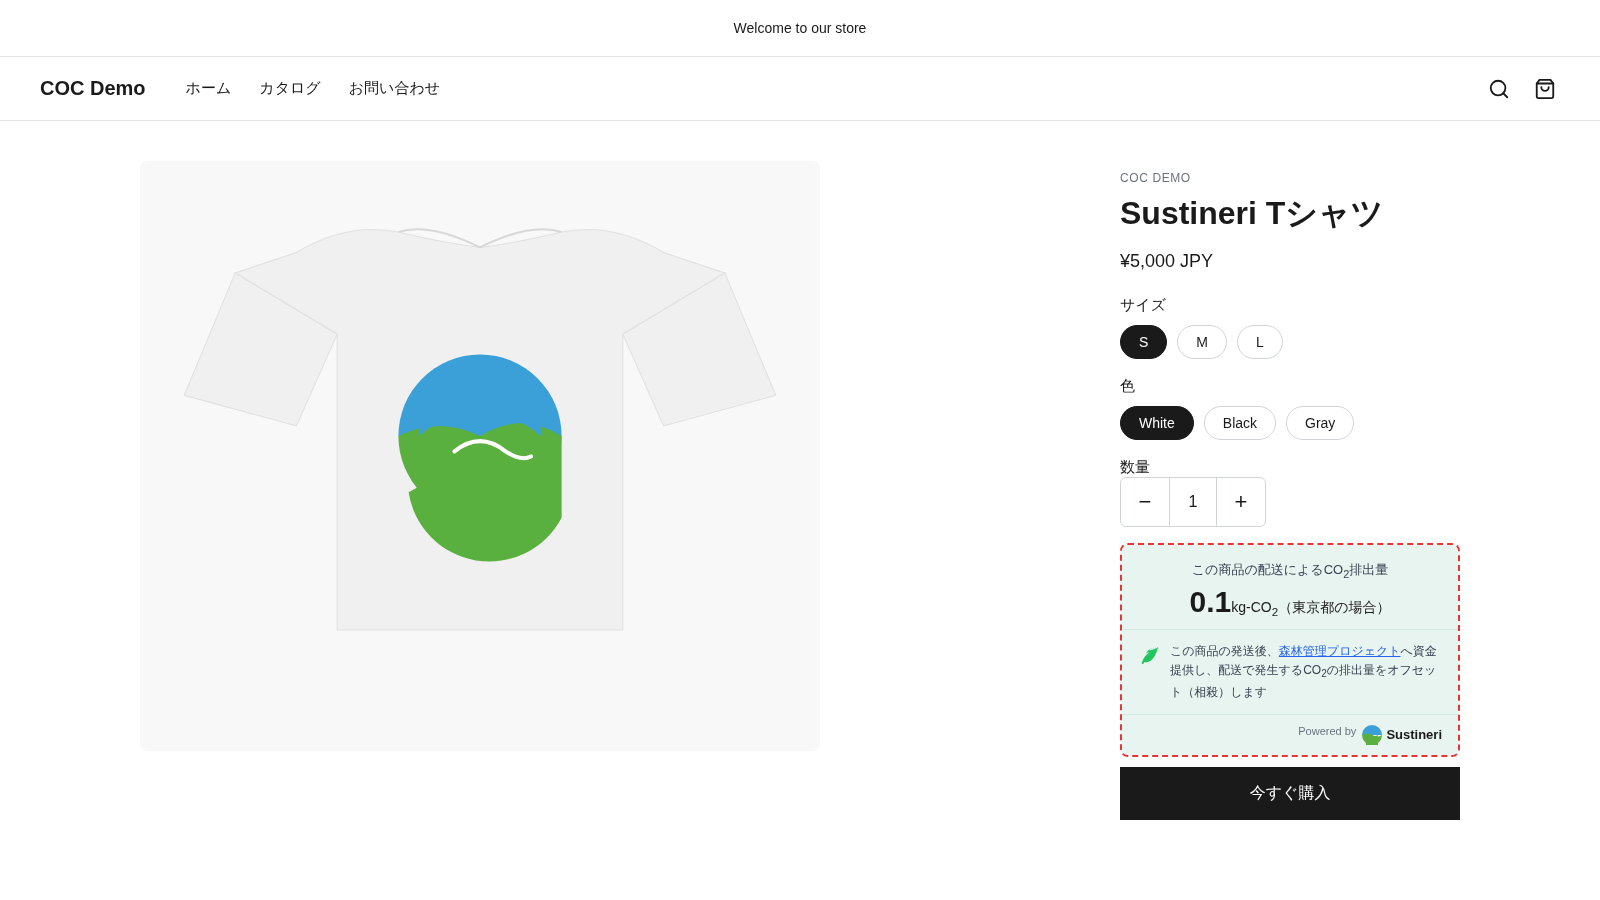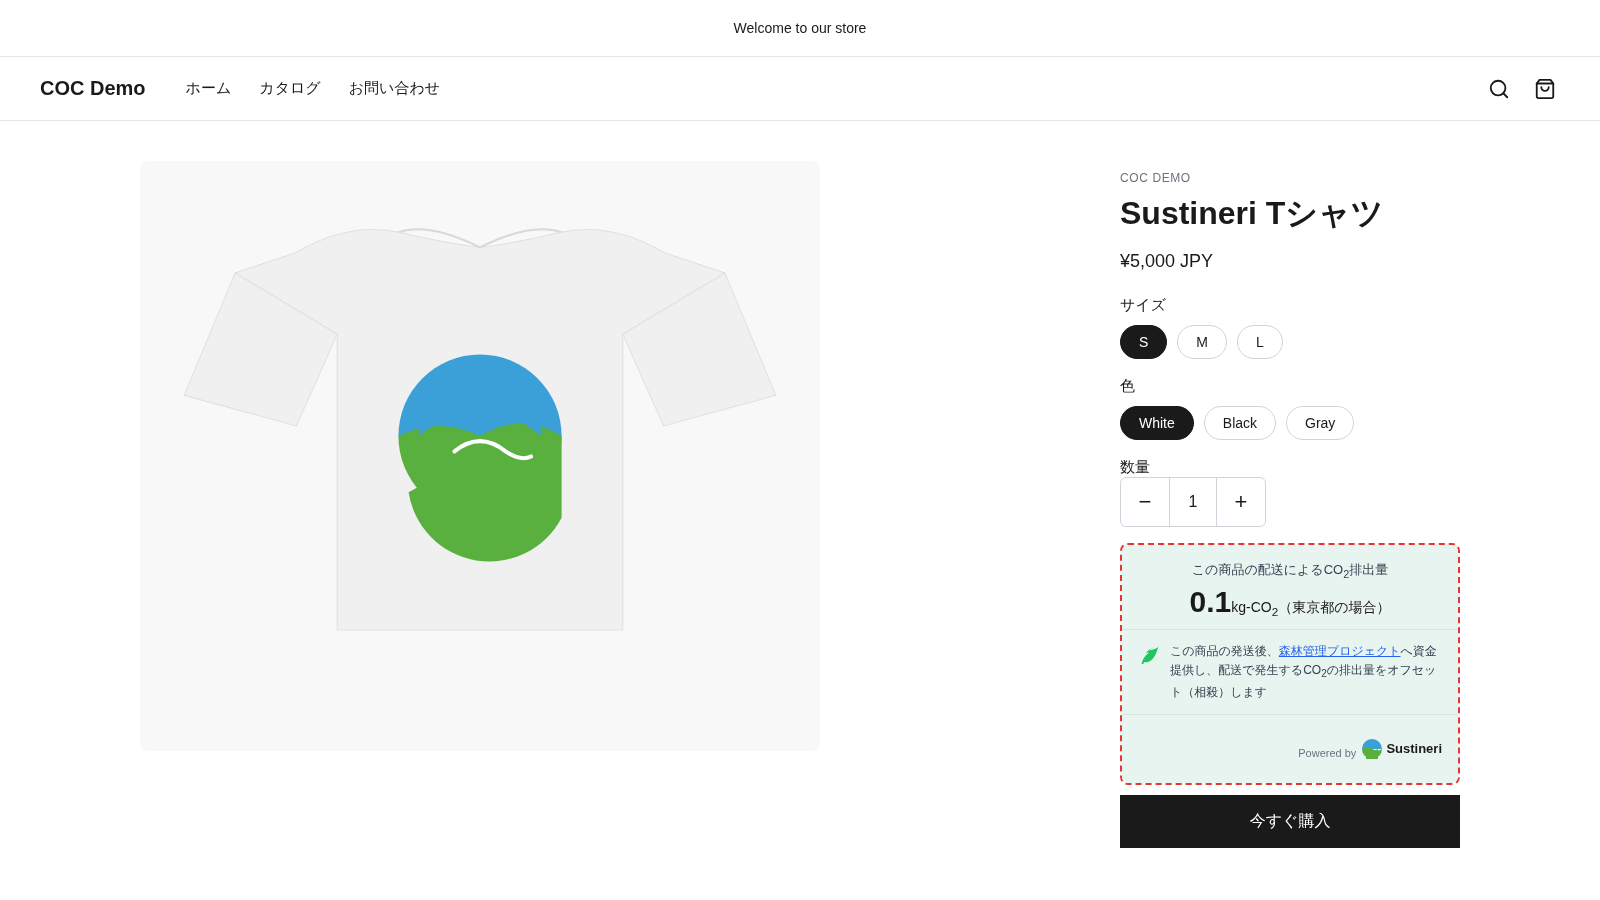--- a/index.html
+++ b/index.html
@@ -234,24 +234,24 @@
       font-size: 12px;
       color: #374151;
       line-height: 1.6;
     }
     .co2-offset-text a {
       color: #2563eb;
     }
     .co2-footer {
       background: #e8f4f0;
       border-top: 1px solid #d1e8e0;
-      padding: 24px 16px;
+      padding: 10px 16px;
       display: flex;
       justify-content: flex-end;
-      align-items: flex-end;
+      align-items: flex-start;
       gap: 6px;
     }
     .co2-footer-text {
       font-size: 11px;
       color: #6b7280;
     }
     .sustineri-logo {
       display: flex;
       align-items: center;
       gap: 4px;

